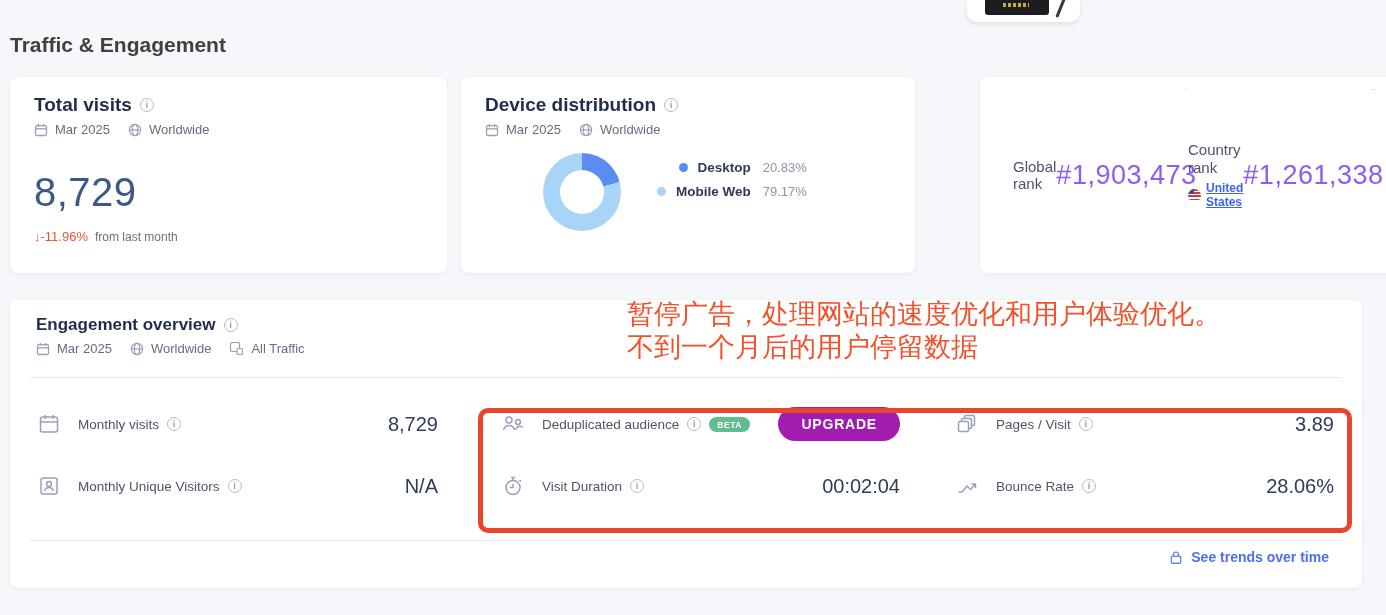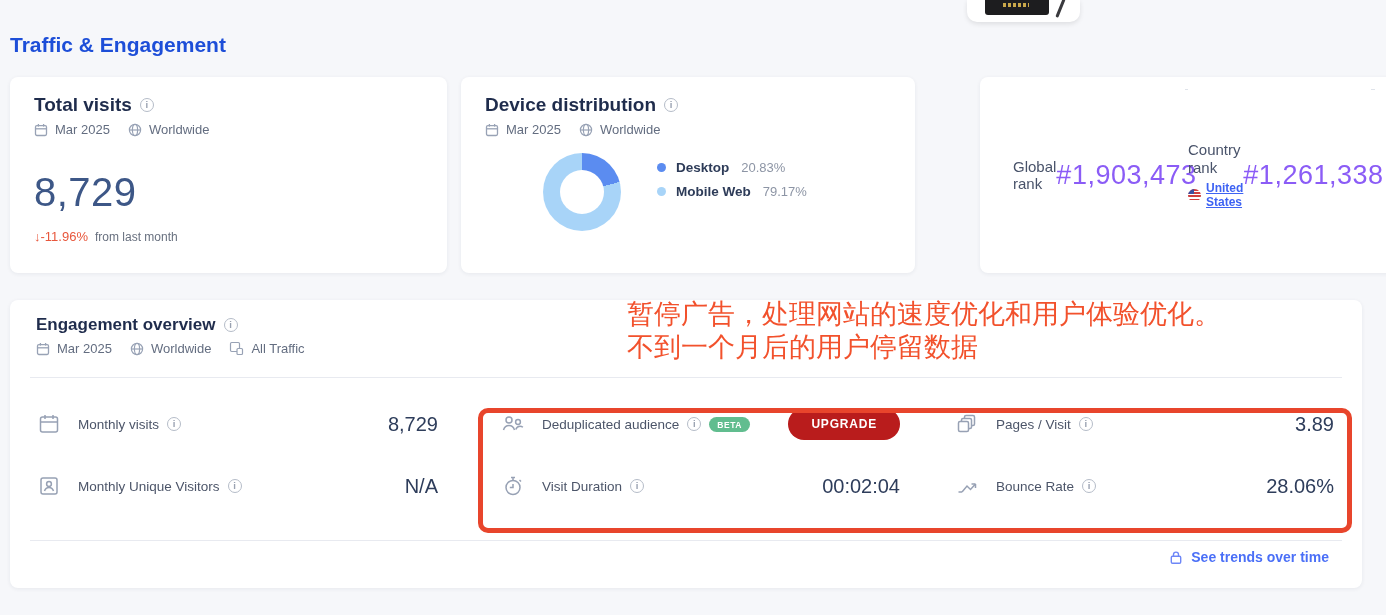--- a/index.html
+++ b/index.html
@@ -17,21 +17,21 @@
   
   #thumb { position:absolute; left:967px; top:0; width:113px; height:22px;
     background:#fff; border-radius:0 0 10px 10px; box-shadow:0 2px 5px rgba(0,0,0,.10); }
   #thumb .img { position:absolute; left:18px; top:0; width:64px; height:15px;
     background:#1d1d1f; border-radius:0 0 3px 3px; }
   #thumb .img::after{ content:""; position:absolute; left:18px; top:3px; width:26px; height:4px;
     background:repeating-linear-gradient(90deg,#caa84a 0 3px,#1d1d1f 3px 5px); }
   #thumb .slash { position:absolute; left:92px; top:-2px; width:3px; height:20px;
     background:#3a3a3e; transform:rotate(22deg); border-radius:2px; }
   
-  .page-title { position:absolute; left:10px; top:33px; font-size:21px; font-weight:700; color:#1d4ed8; }
+  .page-title { position:absolute; left:10px; top:33px; font-size:21px; font-weight:700; color:#404040; }
   
   .card-head { display:flex; align-items:center; gap:8px; }
   .card-title { font-size:19px; font-weight:700; color:#1f2c4c; }
   .filters { display:flex; align-items:center; gap:7px; margin-top:6px;
     font-size:13px; color:#636d80; }
   .filters .sep { width:4px; }
   .info { display:inline-block; width:14px; height:14px; border:1px solid #b5bcc8;
     border-radius:50%; color:#9aa2b1; font-size:9.5px; line-height:12px; text-align:center;
     font-weight:700; flex:0 0 auto; }
   .info::after { content:"i"; }
@@ -40,21 +40,21 @@
   .big-value { margin-top:33px; font-size:40px; color:#3d5787; letter-spacing:.5px; }
   .change-row { display:flex; align-items:baseline; gap:7px; margin-top:14px; }
   .change-neg { font-size:13px; font-weight:400; color:#e8573c; }
   .change-note { font-size:12px; color:#68707f; }
   
   #card-device { left:461px; top:77px; width:454px; height:196px; padding:17px 24px; }
   .device-body { display:flex; align-items:center; margin-top:16px; padding-left:58px; }
   .donut { width:78px; height:78px; border-radius:50%; position:relative; flex:0 0 auto; }
   .donut::after { content:""; position:absolute; inset:17px; background:#fff; border-radius:50%; }
   .legend { margin-left:36px; position:relative; top:-13px; display:flex; flex-direction:column; gap:9px; }
-  .legend-row { display:flex; align-items:center; gap:10px; }
+  .legend-row { display:flex; align-items:center; gap:10px;justify-content:flex-end; }
   .dot { width:9px; height:9px; border-radius:50%; flex:0 0 auto; }
   .legend-label { font-size:13.5px; font-weight:600; color:#2d3b58; }
   .legend-value { font-size:13px; color:#8d95a5; margin-left:2px; }
   
   #card-rank { left:980px; top:77px; width:427px; height:196px; padding:10px 32px 10px 33px;
     display:flex; justify-content:space-evenly; }
   .rank-row { display:flex; align-items:center; justify-content:space-between; }
   .rank-label { font-size:15px; color:#49536a; }
   .rank-value { font-size:27px; font-weight:300; color:#8b5cf6; letter-spacing:.5px; }
   .rank-value.small { font-size:16px; }
@@ -74,22 +74,22 @@
   .m-label { font-size:13.5px; color:#4c5569; display:flex; align-items:center; gap:8px; }
   .m-value { margin-left:auto; font-size:20px; color:#2e3d5b; font-weight:500; }
   #m-visits   { left:26px;  top:104px; width:402px; }
   #m-unique   { left:26px;  top:166px; width:402px; }
   #m-dedup    { left:490px; top:104px; width:400px; }
   #m-duration { left:490px; top:166px; width:400px; }
   #m-pages    { left:944px; top:104px; width:380px; }
   #m-bounce   { left:944px; top:166px; width:380px; }
   .beta-badge { background:#61bd8f; color:#fff; font-size:8.5px; font-weight:700;
     letter-spacing:.5px; border-radius:9px; padding:3px 8px 2px; }
-  .upgrade-btn { margin-left:auto; background:#b91c1c; color:#fff; border:none; cursor:pointer;
-    font-family:inherit; font-size:12px; font-weight:700; letter-spacing:.8px;
+  .upgrade-btn { margin-left:auto; background:#a21caf; color:#fff; border:none; cursor:pointer;
+    font-family:inherit; font-size:14px; font-weight:700; letter-spacing:.8px;
     border-radius:17px; padding:9px 23px; }
   .eng-footer { position:absolute; top:249px; right:33px; display:flex; align-items:center; gap:8px;
     font-size:14px; font-weight:700; color:#4a6ff7; cursor:pointer; }
   
   #annotation-text { position:absolute; left:627px; top:298px; font-size:27px; line-height:33px;
     font-weight:500; white-space:nowrap; }
   #annotation-box { position:absolute; left:478px; top:408px; width:874px; height:125px;
     border:5px solid #e8452c; border-radius:10px; pointer-events:none; }
   svg { display:block; }
 </style>

